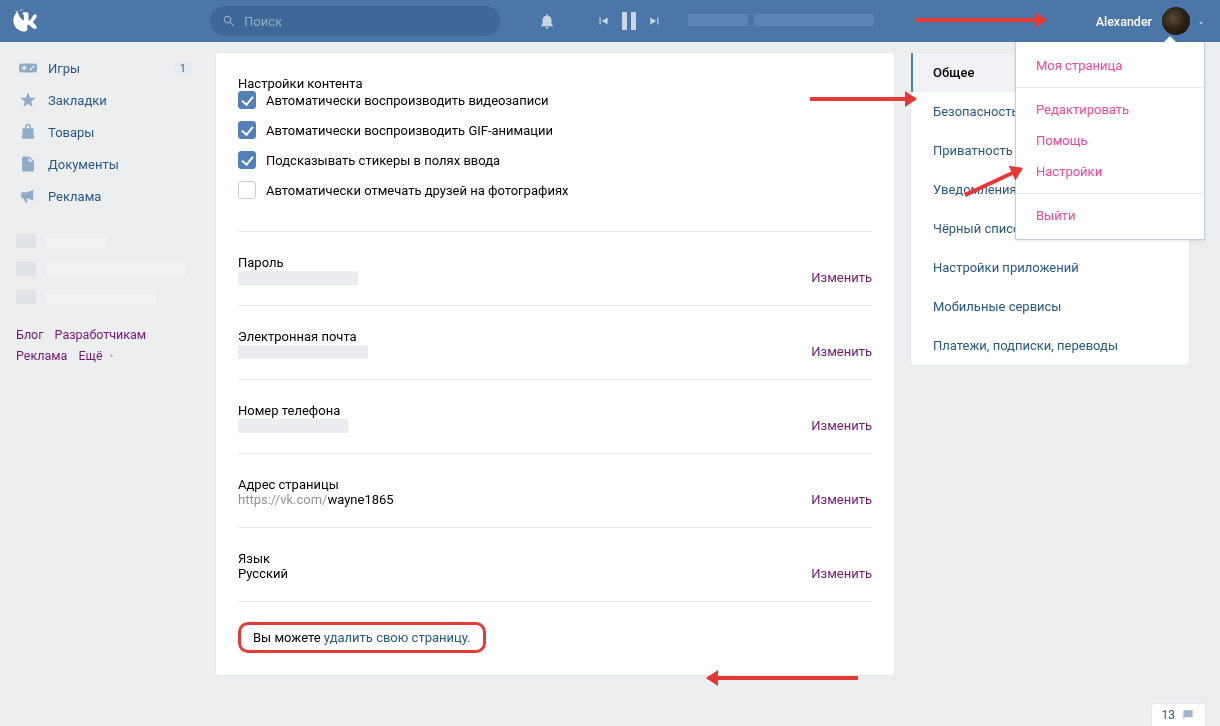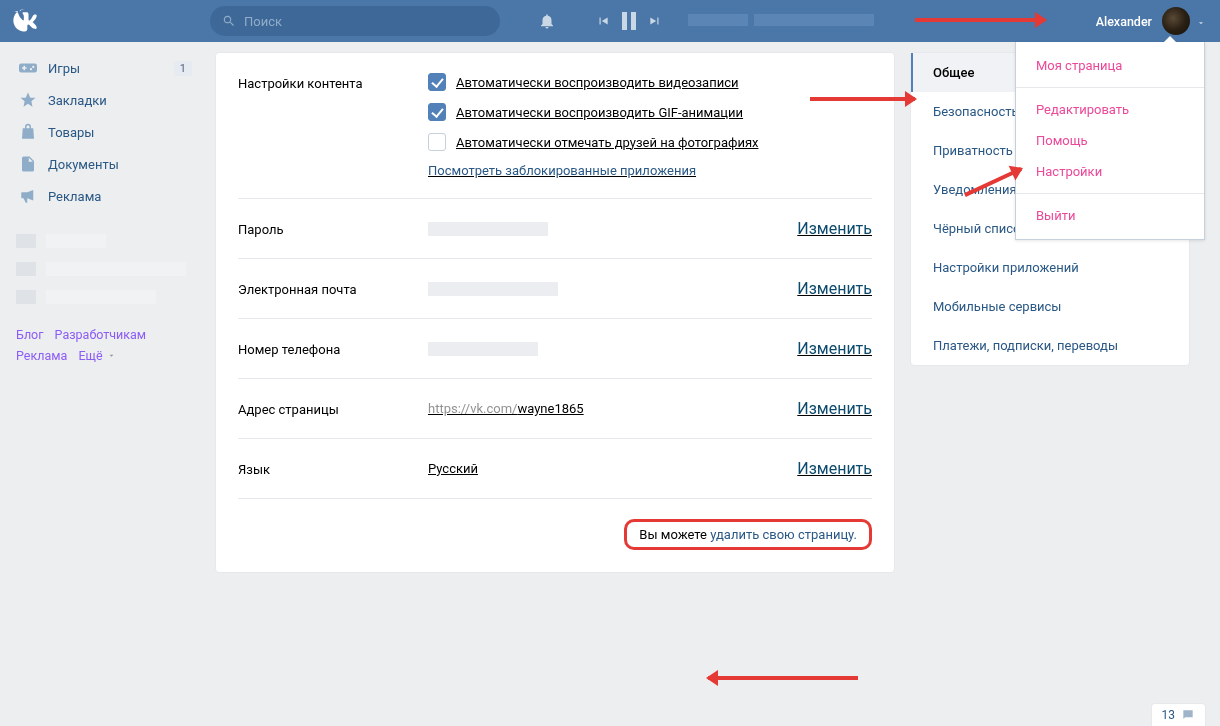--- a/index.html
+++ b/index.html
@@ -76,45 +76,45 @@
   .nav-item { display:flex; align-items:center; padding:6px 8px; color:#2a5885; font-size:13px; position:relative; }
   .nav-item .ic { width:20px; height:20px; display:flex; align-items:center; justify-content:center; margin-right:10px; }
   .nav-item .ic svg{ fill:#8fadc8; width:18px; height:18px; }
   .nav-badge { margin-left:auto; background:#e5ebf1; color:#55677d; padding:1px 6px; border-radius:2px; font-size:11px; }
   .nav-skel { margin-top:22px; padding-left:6px; }
   .nav-skel div { height:14px; margin-bottom:14px; }
   .nav-skel .s1 { width:20px; background:#dfe3e8; float:left; margin-right:10px;}
   .nav-skel .s2 { width:120px; background:#f1f2f4; overflow:hidden;}
   .nav-skel .row { overflow:hidden; }
   .foot-links { margin-top:20px; padding-left:6px; font-size:12.5px; line-height:1.7; }
-  .foot-links a { color:#8b5cf6; text-decoration:none; margin-right:8px; }
+  .foot-links a { color:#701a75; text-decoration:none; margin-right:8px; }
   .foot-more { display:inline-flex; align-items:center; gap:4px; }
   .foot-more svg{ width:9px; height:9px; fill:#939393; }
 
   
   .main { flex:1; display:flex; gap:15px; padding:10px 15px 0 15px; align-items:flex-start; }
   .panel { background:#fff; border:1px solid #e7e8ec; border-radius:4px; }
 
   .settings { width:680px; padding:0 22px 22px 22px; }
-  .sect { border-top:1px solid #e7e8ec; padding:20px 0; display:flex; position:relative; }
+  .sect { border-top:1px solid #e7e8ec; padding:20px 0; display:flex; position:relative;flex-direction:column; }
   .sect:first-child { border-top:none; }
   .sect-label { width:190px; color:#000; font-size:13px; padding-top:3px; }
-  .sect-body { flex:1;text-decoration:underline; }
+  .sect-body { flex:1; }
   .cb-row { display:flex; align-items:center; gap:10px; margin-bottom:12px; font-size:13px; color:#000; }
   .cb { width:18px; height:18px; border:1px solid #c5d0db; border-radius:3px; display:flex; align-items:center; justify-content:center; flex-shrink:0;}
   .cb.on { background:#5181b8; border-color:#5181b8; }
   .cb.on::after { content:""; width:5px; height:9px; border:solid #fff; border-width:0 2px 2px 0; transform:rotate(40deg); margin-top:-2px;}
   .link-blue { color:#2a5885; font-size:13px; }
   .row-line { display:flex; align-items:center; }
   .row-line .blur { height:14px; background:#ebedf0; }
-  .change { margin-left:auto; color:#0c4a6e; font-size:16px; }
+  .change { margin-left:auto; color:#701a75; font-size:13px; }
 
   .addr-text { font-size:13px; }
   .addr-text .muted { color:#939393; }
-  .delete-wrap { text-align:right; padding-top:20px; border-top:1px solid #e7e8ec; position:relative; }
+  .delete-wrap { text-align:left; padding-top:20px; border-top:1px solid #e7e8ec; position:relative; }
   .delete-box { display:inline-block; border:3px solid #e53935; border-radius:10px; padding:5px 12px; font-size:13px; }
   .delete-box span { color:#000; }
   .delete-box a { color:#2a5885; }
 
   
   .sidenav { width:280px; }
   .sidenav-item { padding:12px 20px; color:#2a5885; font-size:13px; border-left:2px solid transparent; white-space:nowrap; }
   .sidenav-item.active { border-left:2px solid #5181b8; background:#f0f2f5; color:#000; font-weight:500; }
 
   
@@ -264,24 +264,27 @@
         <div class="sect-body">
           <div class="cb-row">
               <div class="cb on"></div>
               <span>Автоматически воспроизводить видеозаписи</span>
             </div>
           <div class="cb-row">
               <div class="cb on"></div>
               <span>Автоматически воспроизводить GIF-анимации</span>
             </div>
           <div class="cb-row">
+              <div class="cb on"></div>
+              <span>Подсказывать стикеры в полях ввода</span>
+            </div>
+          <div class="cb-row">
               <div class="cb"></div>
               <span>Автоматически отмечать друзей на фотографиях</span>
             </div>
-          <a class="link-blue">Посмотреть заблокированные приложения</a>
         </div>
       </div>
 
       <div class="sect">
         <div class="sect-label">Пароль</div>
         <div class="sect-body row-line">
           <div class="blur" style="width:120px"></div>
           <a class="change">Изменить</a>
         </div>
       </div>

